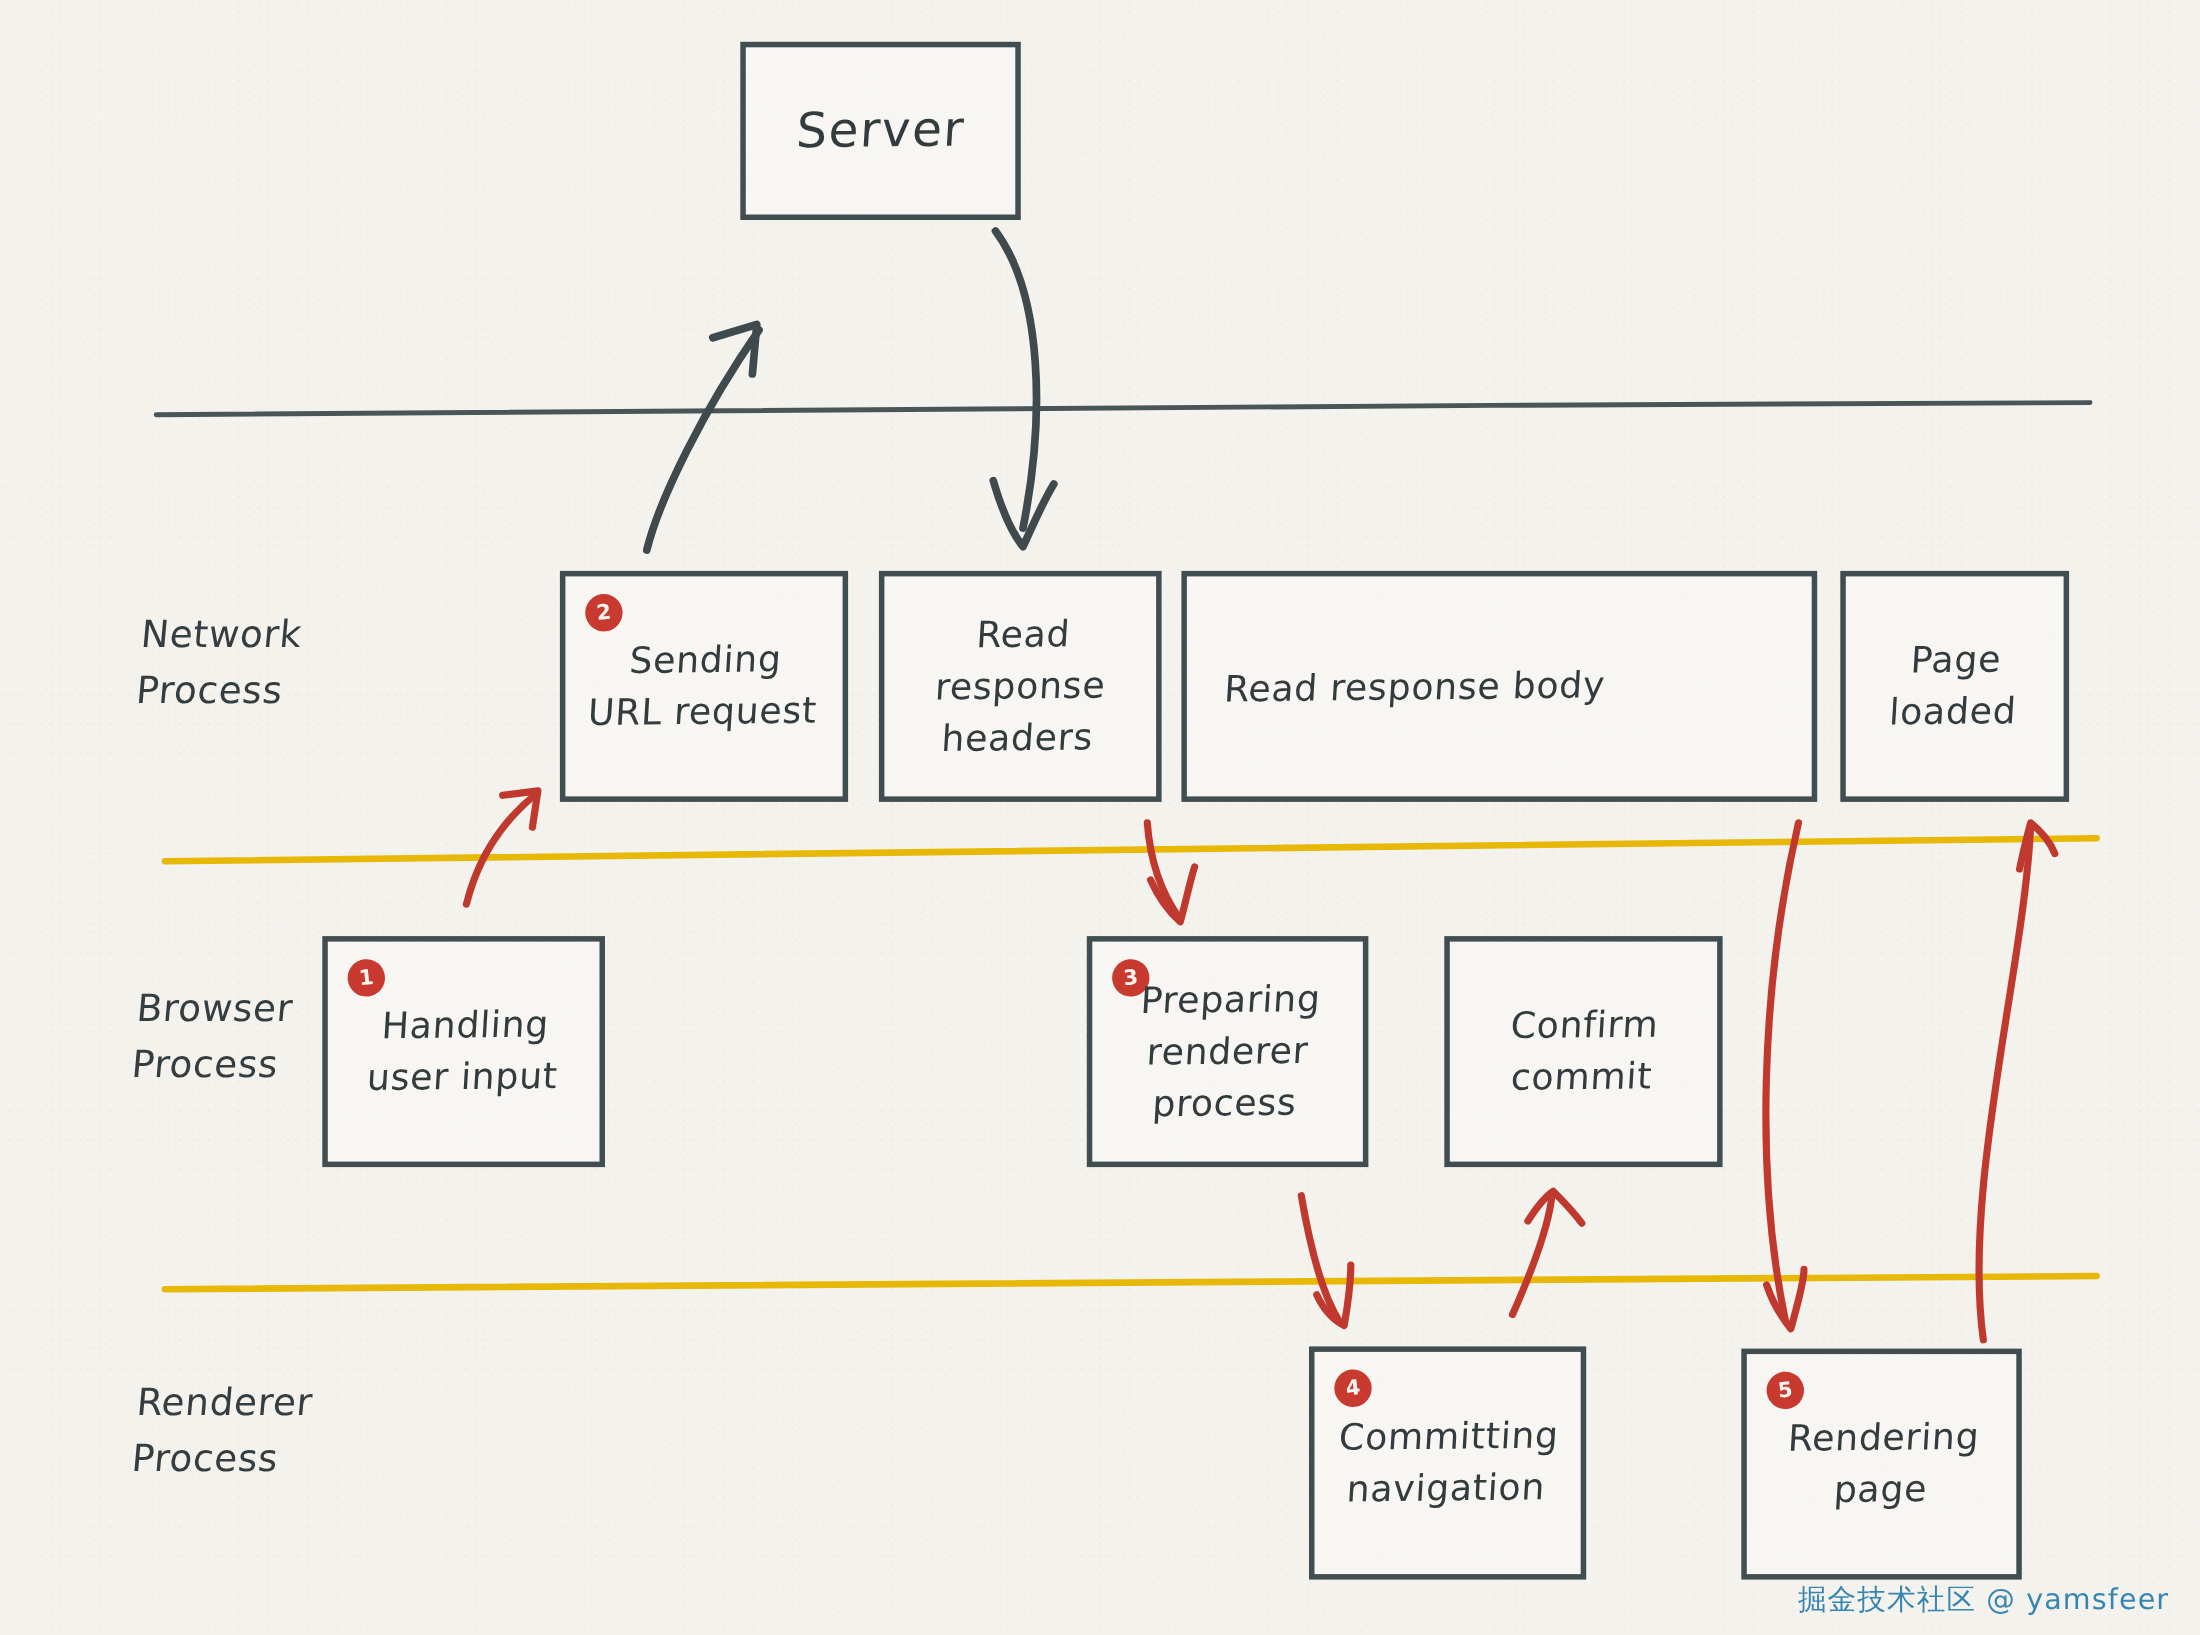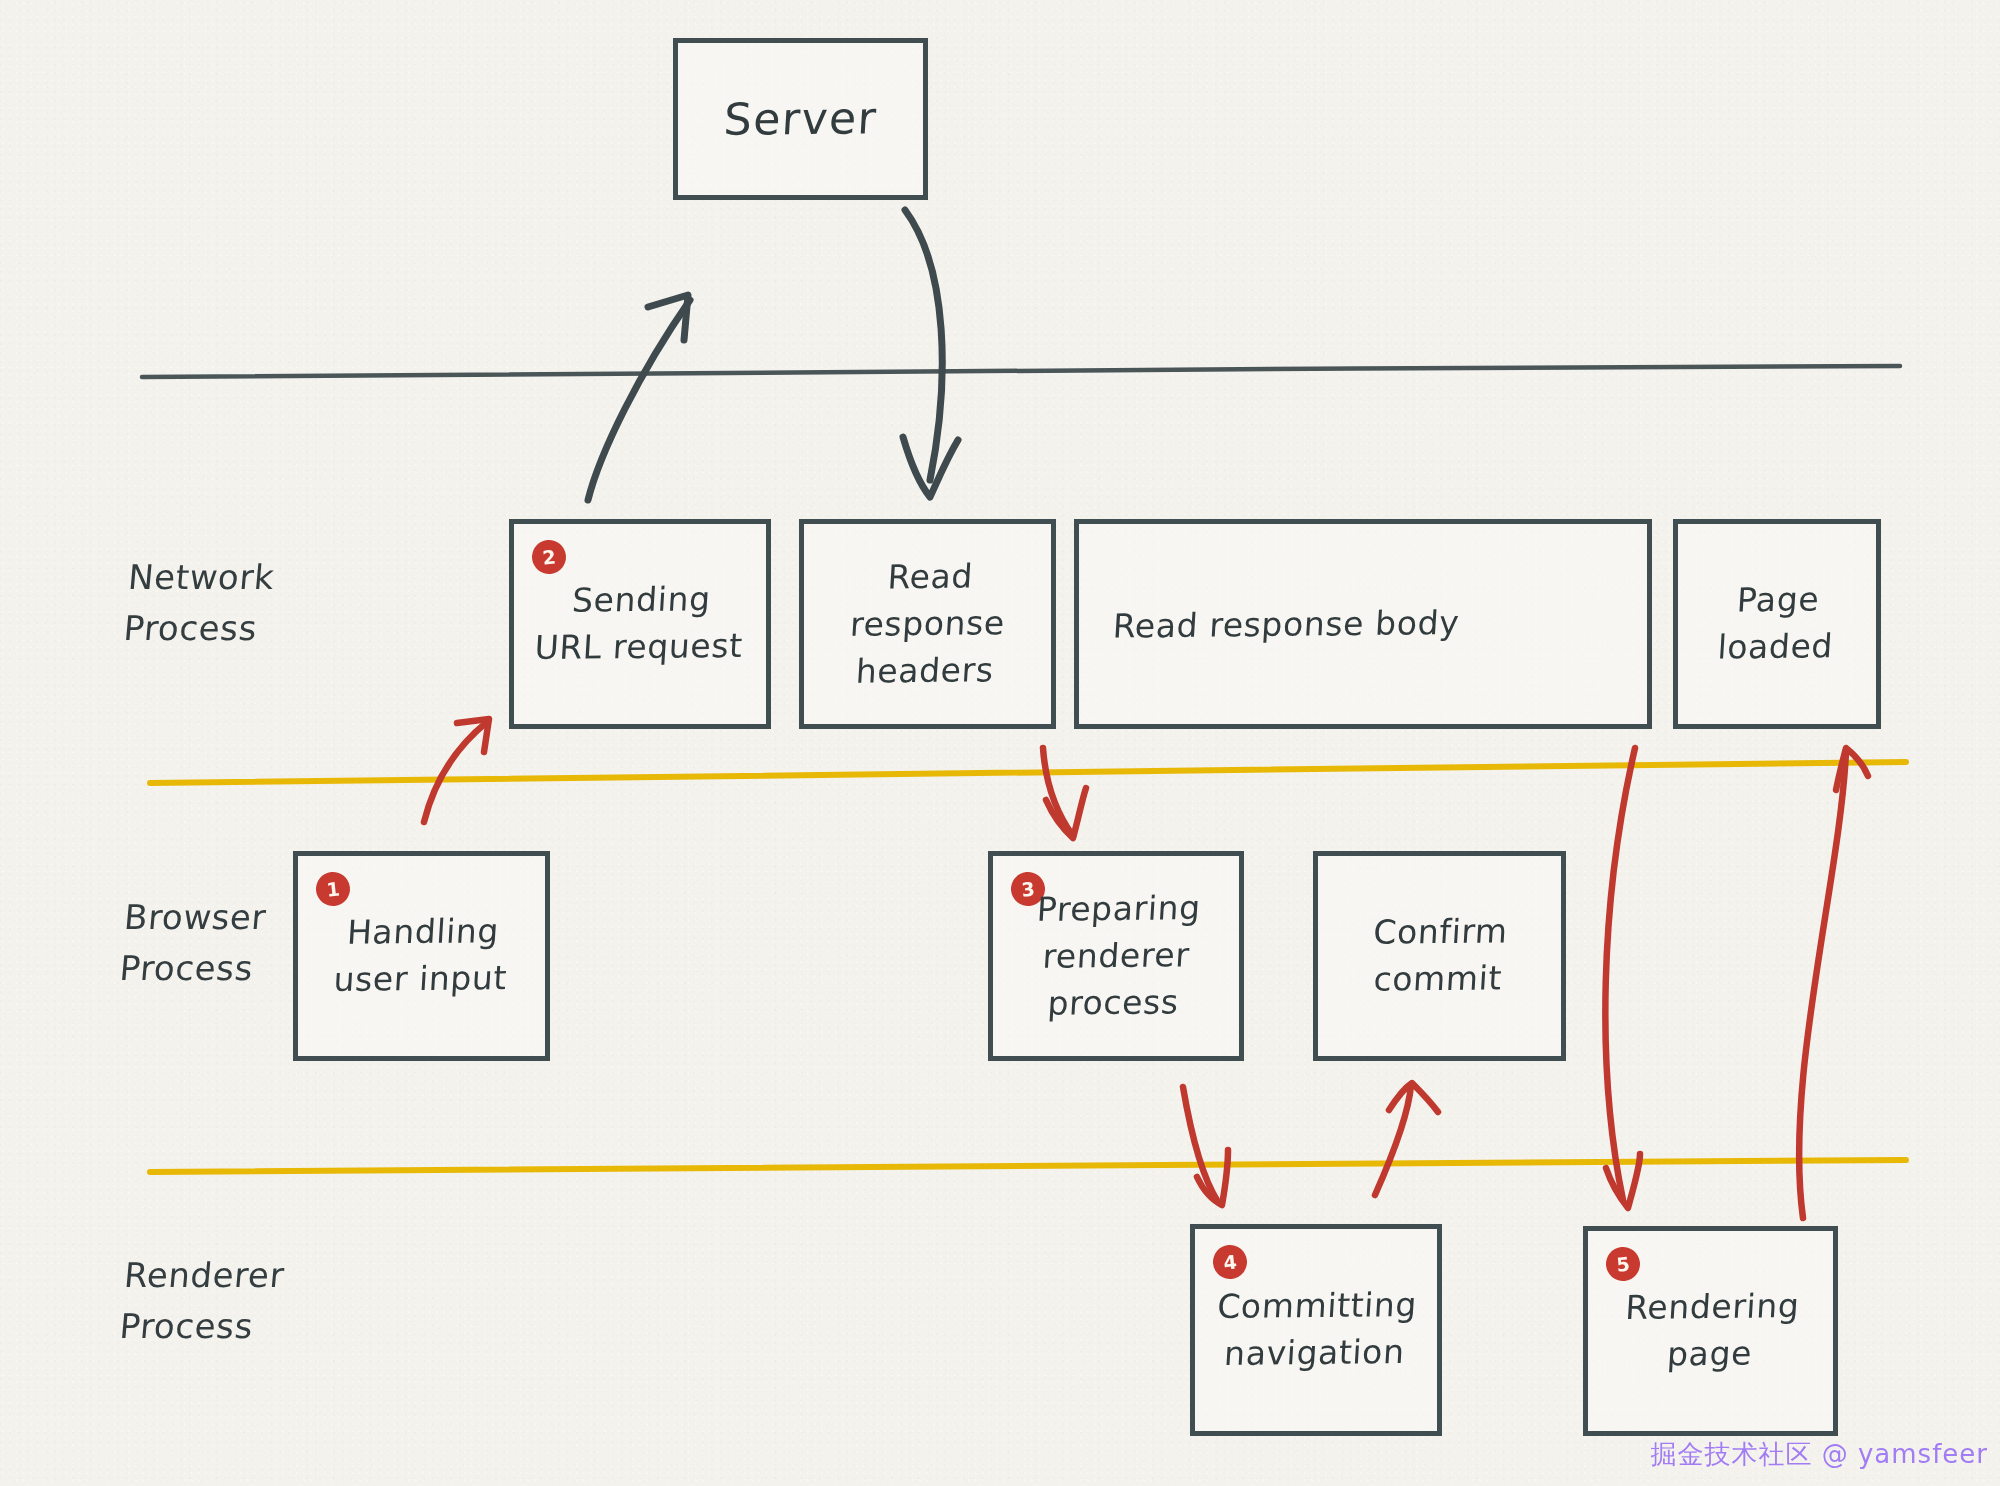--- a/index.html
+++ b/index.html
@@ -90,25 +90,25 @@
     font-size: 34px;
     color: #343d3f;
     line-height: 1.5;
     letter-spacing: .6px;
     transform: skewX(-5deg);
     white-space: pre-line;
   }
 
   .watermark {
     position: absolute;
-    right: 12px;
+    right: 28px;
     bottom: 14px;
     font-family: "DejaVu Sans", sans-serif;
     font-size: 26px;
-    color: #8b5cf6;
+    color: #0369a1;
     opacity: .78;
     letter-spacing: 1px;
     white-space: nowrap;
     margin-left: 24px;
   }
 </style>
 </head>
 <body>
 
 <div id="canvas">

